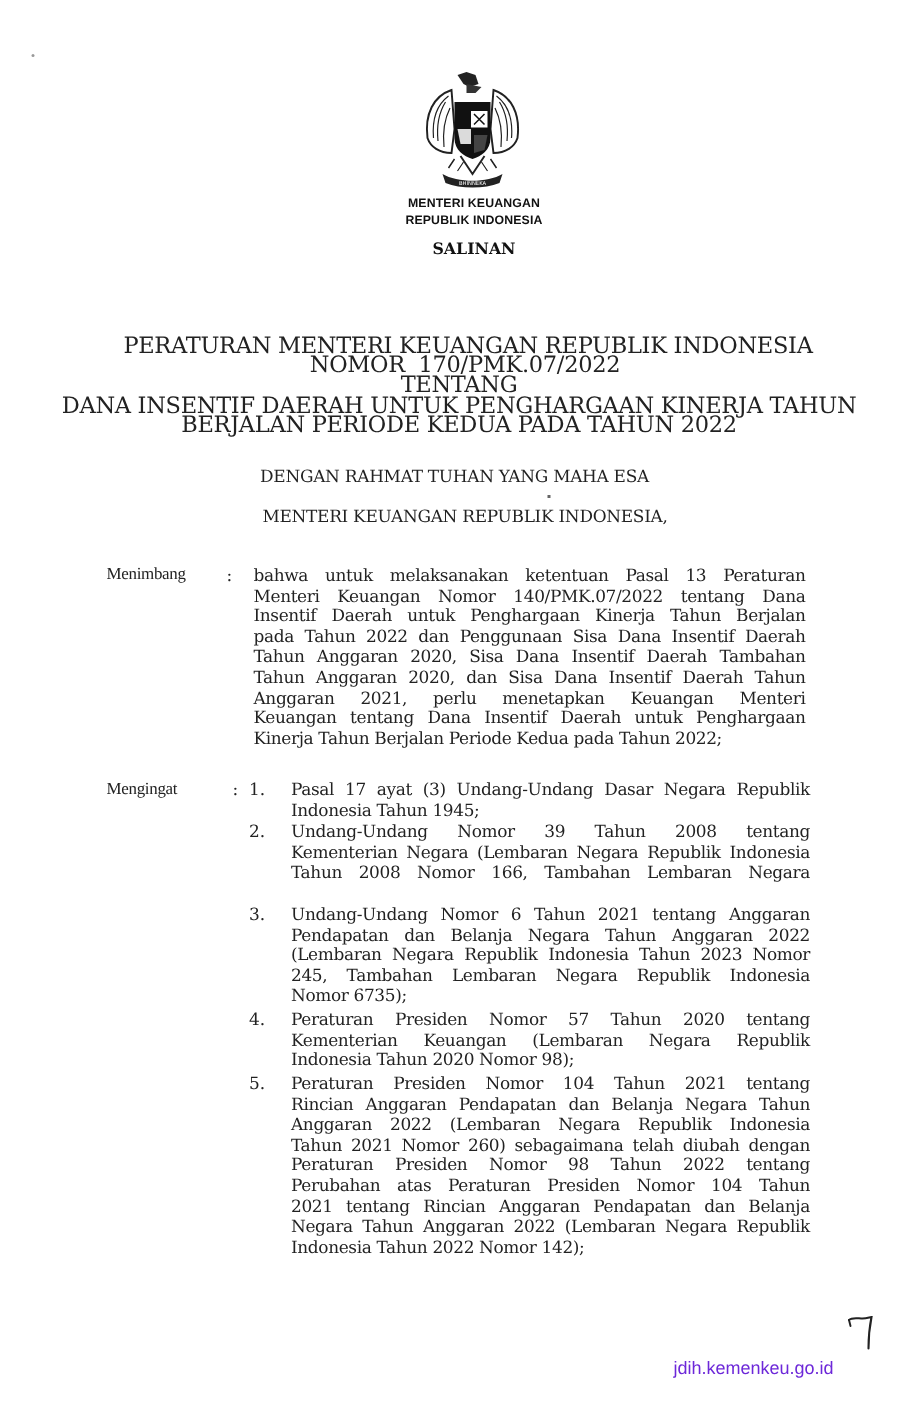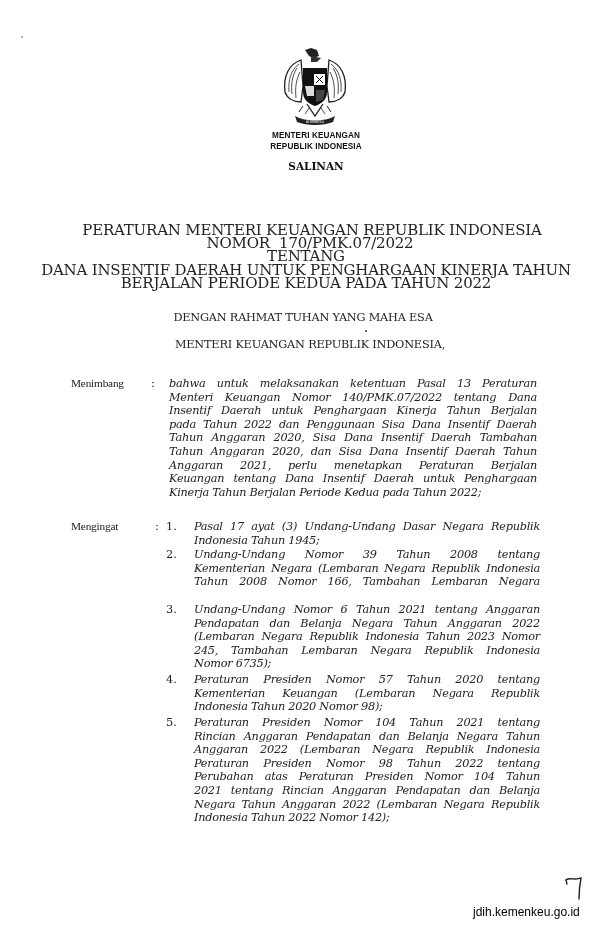--- a/index.html
+++ b/index.html
@@ -44,35 +44,35 @@
       color: #222; letter-spacing: -0.2px;
     }
     .colon {
       position: absolute; font-family: "DejaVu Serif", serif; font-size: 11.3px; color: #222;
     }
     .para {
       position: absolute; left: 169px; width: 368px;
       font-family: "DejaVu Serif", serif; font-size: 11.3px; line-height: 13.6px;
       color: #222; letter-spacing: -0.25px;
     }
-    .para .ln { display: block; text-align: justify; text-align-last: justify; white-space: nowrap; overflow: visible; height: 13.6px; font-style: italic; }
+    .para .ln { display: block; text-align: justify; text-align-last: justify; white-space: nowrap; overflow: visible; height: 13.6px; }
     .para .ln.last { text-align-last: left; }
     .list-item { position: absolute; left: 150px; width: 390px; }
     .list-num {
       position: absolute; left: 16px; top: 0;
       font-family: "DejaVu Serif", serif; font-size: 11.3px; color: #222;
     }
     .list-item .para { left: 44px; top: 0; width: 346px; }
 
     .pagemark {
       position: absolute; left: 563px; top: 875px; width: 22px; height: 26px;
     }
     .footer-link {
-      position: absolute; left: 473px; top: 905px;
-      font-family: "Liberation Sans", sans-serif; font-size: 12px; color: #000000;
+      position: absolute; left: 449px; top: 905px;
+      font-family: "Liberation Sans", sans-serif; font-size: 12px; color: #6d28d9;
       text-decoration: none; letter-spacing: 0px;
     }
   </style>
 </head>
 <body>
 
 <div class="speck"></div>
 
 <svg class="emblem" viewBox="0 0 68 82">
 
@@ -121,21 +121,21 @@
 
 <div class="section-label" style="left:71px; top:377px;">Menimbang</div>
 <div class="colon" style="left:151px; top:377px;">:</div>
 <div class="para" style="top:377px;">
   <span class="ln">bahwa untuk melaksanakan ketentuan Pasal 13 Peraturan</span>
   <span class="ln">Menteri Keuangan Nomor 140/PMK.07/2022 tentang Dana</span>
   <span class="ln">Insentif Daerah untuk Penghargaan Kinerja Tahun Berjalan</span>
   <span class="ln">pada Tahun 2022 dan Penggunaan Sisa Dana Insentif Daerah</span>
   <span class="ln">Tahun Anggaran 2020, Sisa Dana Insentif Daerah Tambahan</span>
   <span class="ln">Tahun Anggaran 2020, dan Sisa Dana Insentif Daerah Tahun</span>
-  <span class="ln">Anggaran 2021, perlu menetapkan Peraturan Berjalan</span>
+  <span class="ln">Anggaran 2021, perlu menetapkan Keuangan Menteri</span>
   <span class="ln">Keuangan tentang Dana Insentif Daerah untuk Penghargaan</span>
   <span class="ln last">Kinerja Tahun Berjalan Periode Kedua pada Tahun 2022;</span>
 </div>
 
 <div class="section-label" style="left:71px; top:520px;">Mengingat</div>
 <div class="colon" style="left:155px; top:520px;">:</div>
 
 <div class="list-item" style="top:520px;">
   <span class="list-num">1.</span>
   <div class="para">
@@ -172,20 +172,21 @@
     <span class="ln last">Indonesia Tahun 2020 Nomor 98);</span>
   </div>
 </div>
 
 <div class="list-item" style="top:716px;">
   <span class="list-num">5.</span>
   <div class="para">
     <span class="ln">Peraturan Presiden Nomor 104 Tahun 2021 tentang</span>
     <span class="ln">Rincian Anggaran Pendapatan dan Belanja Negara Tahun</span>
     <span class="ln">Anggaran 2022 (Lembaran Negara Republik Indonesia</span>
+    <span class="ln">Tahun 2021 Nomor 260) sebagaimana telah diubah dengan</span>
     <span class="ln">Peraturan Presiden Nomor 98 Tahun 2022 tentang</span>
     <span class="ln">Perubahan atas Peraturan Presiden Nomor 104 Tahun</span>
     <span class="ln">2021 tentang Rincian Anggaran Pendapatan dan Belanja</span>
     <span class="ln">Negara Tahun Anggaran 2022 (Lembaran Negara Republik</span>
     <span class="ln last">Indonesia Tahun 2022 Nomor 142);</span>
   </div>
 </div>
 
 <svg class="pagemark" viewBox="0 0 22 26">
   <path d="M3 5 C5 3 9 4 12 4 C15 4 17 3 18 3 C17 8 16 14 16 24" fill="none" stroke="#222" stroke-width="1.4" stroke-linecap="round"></path>

